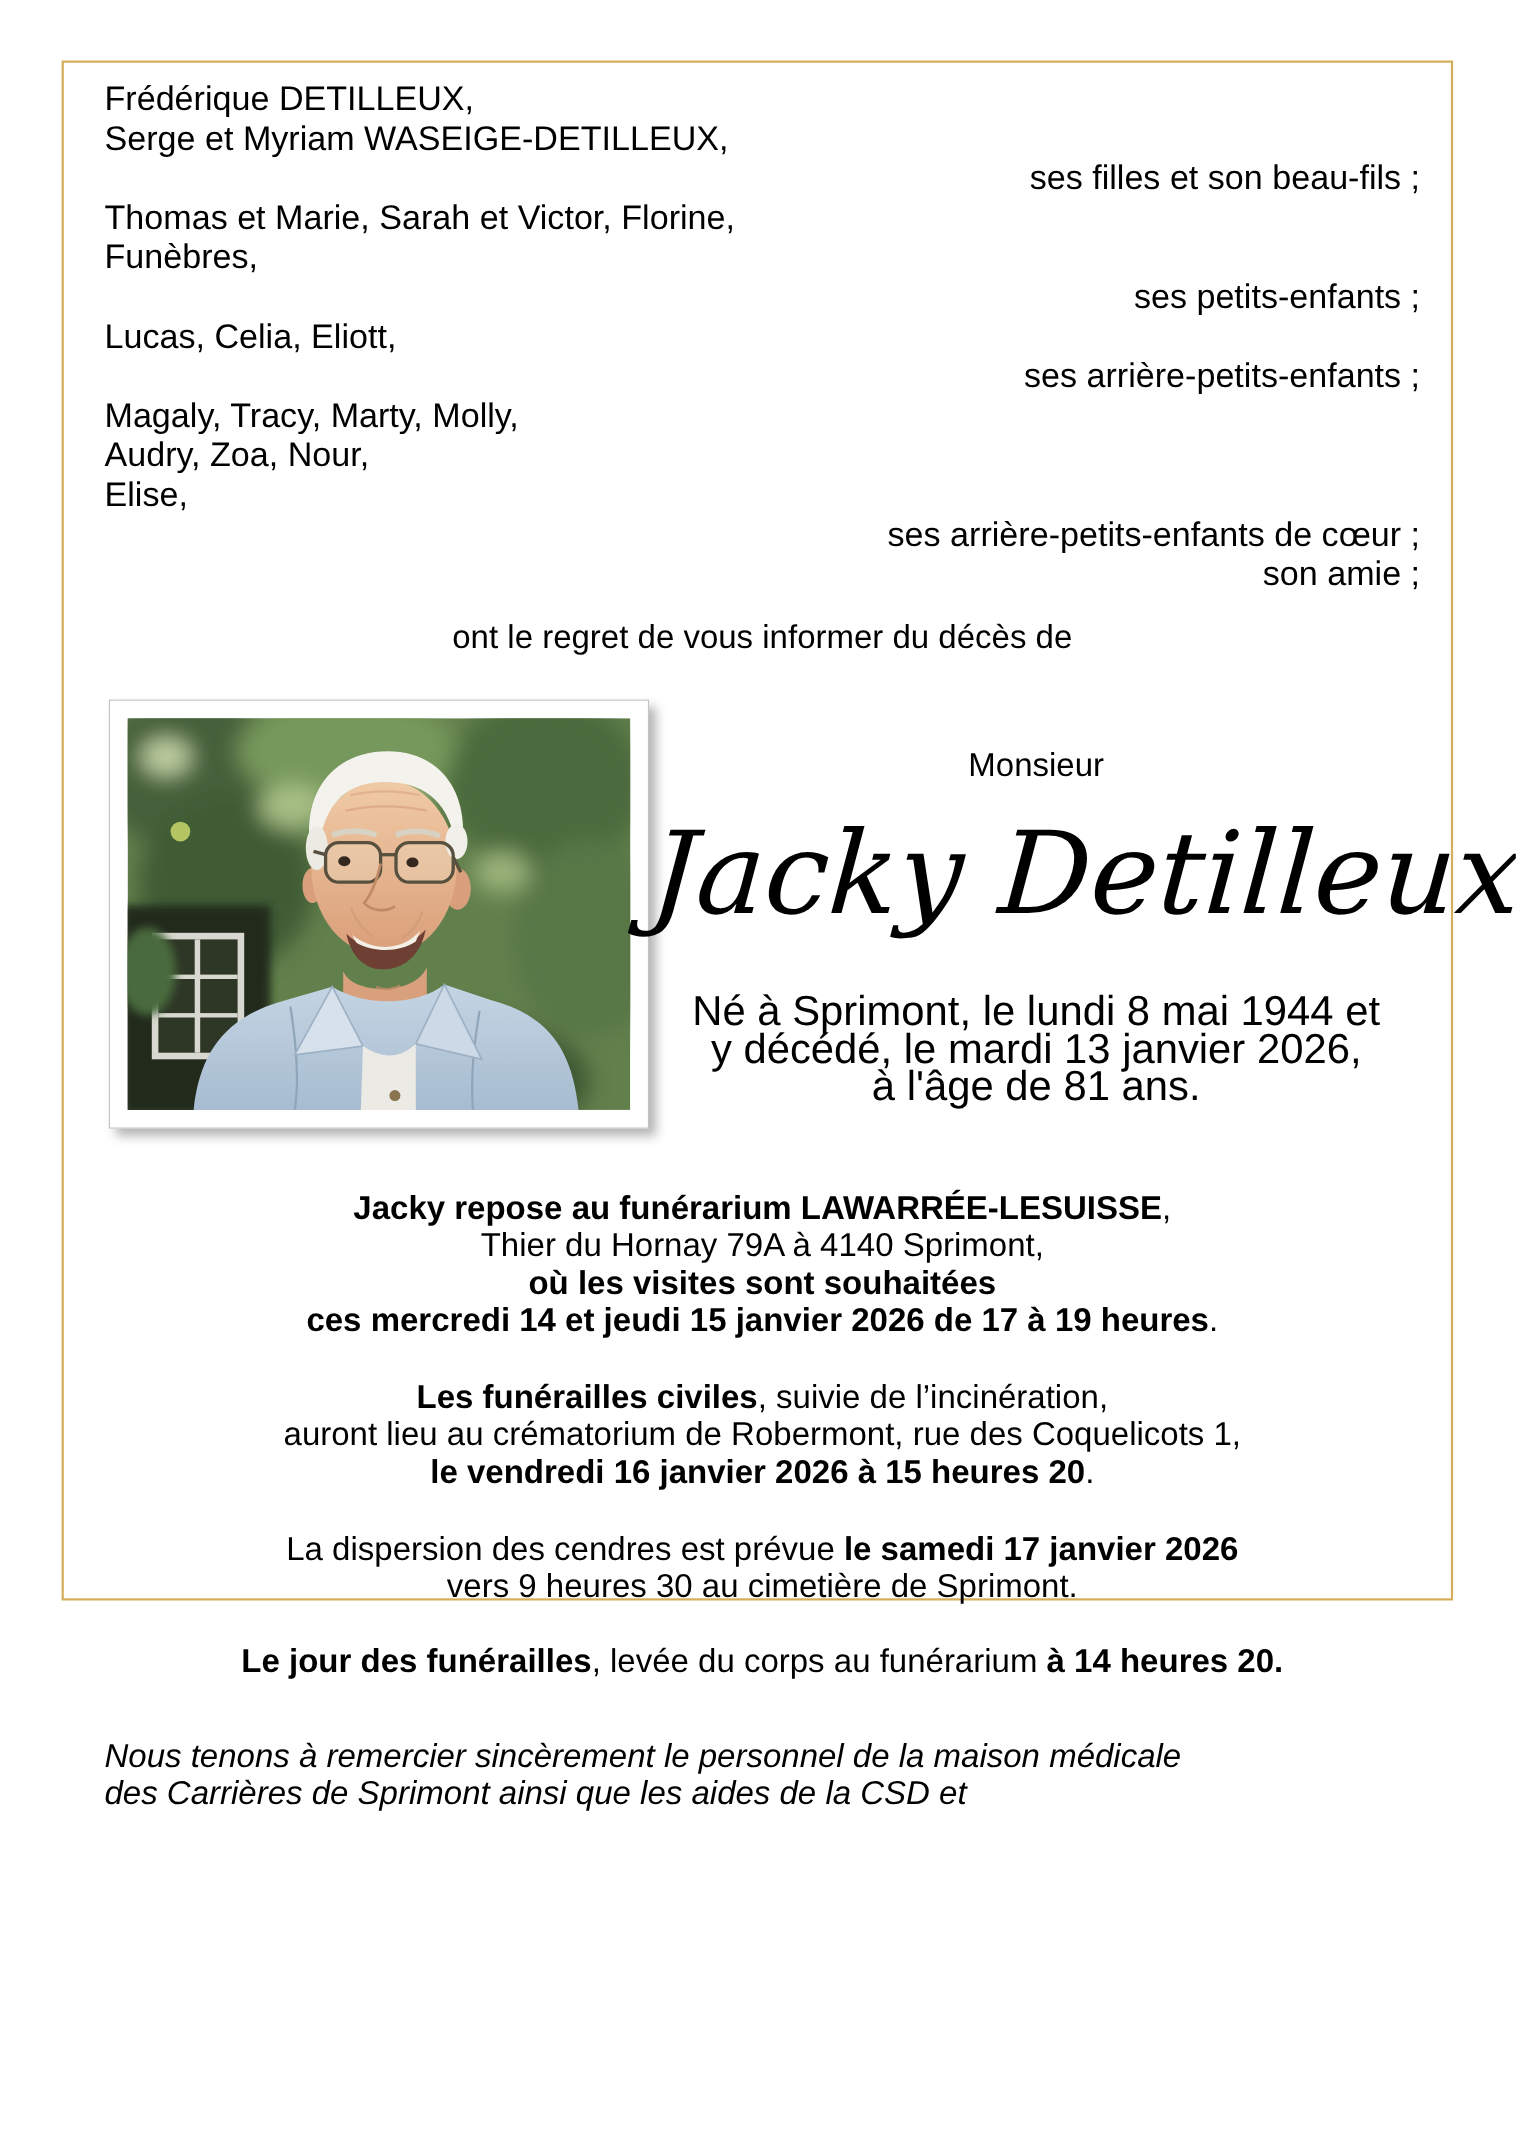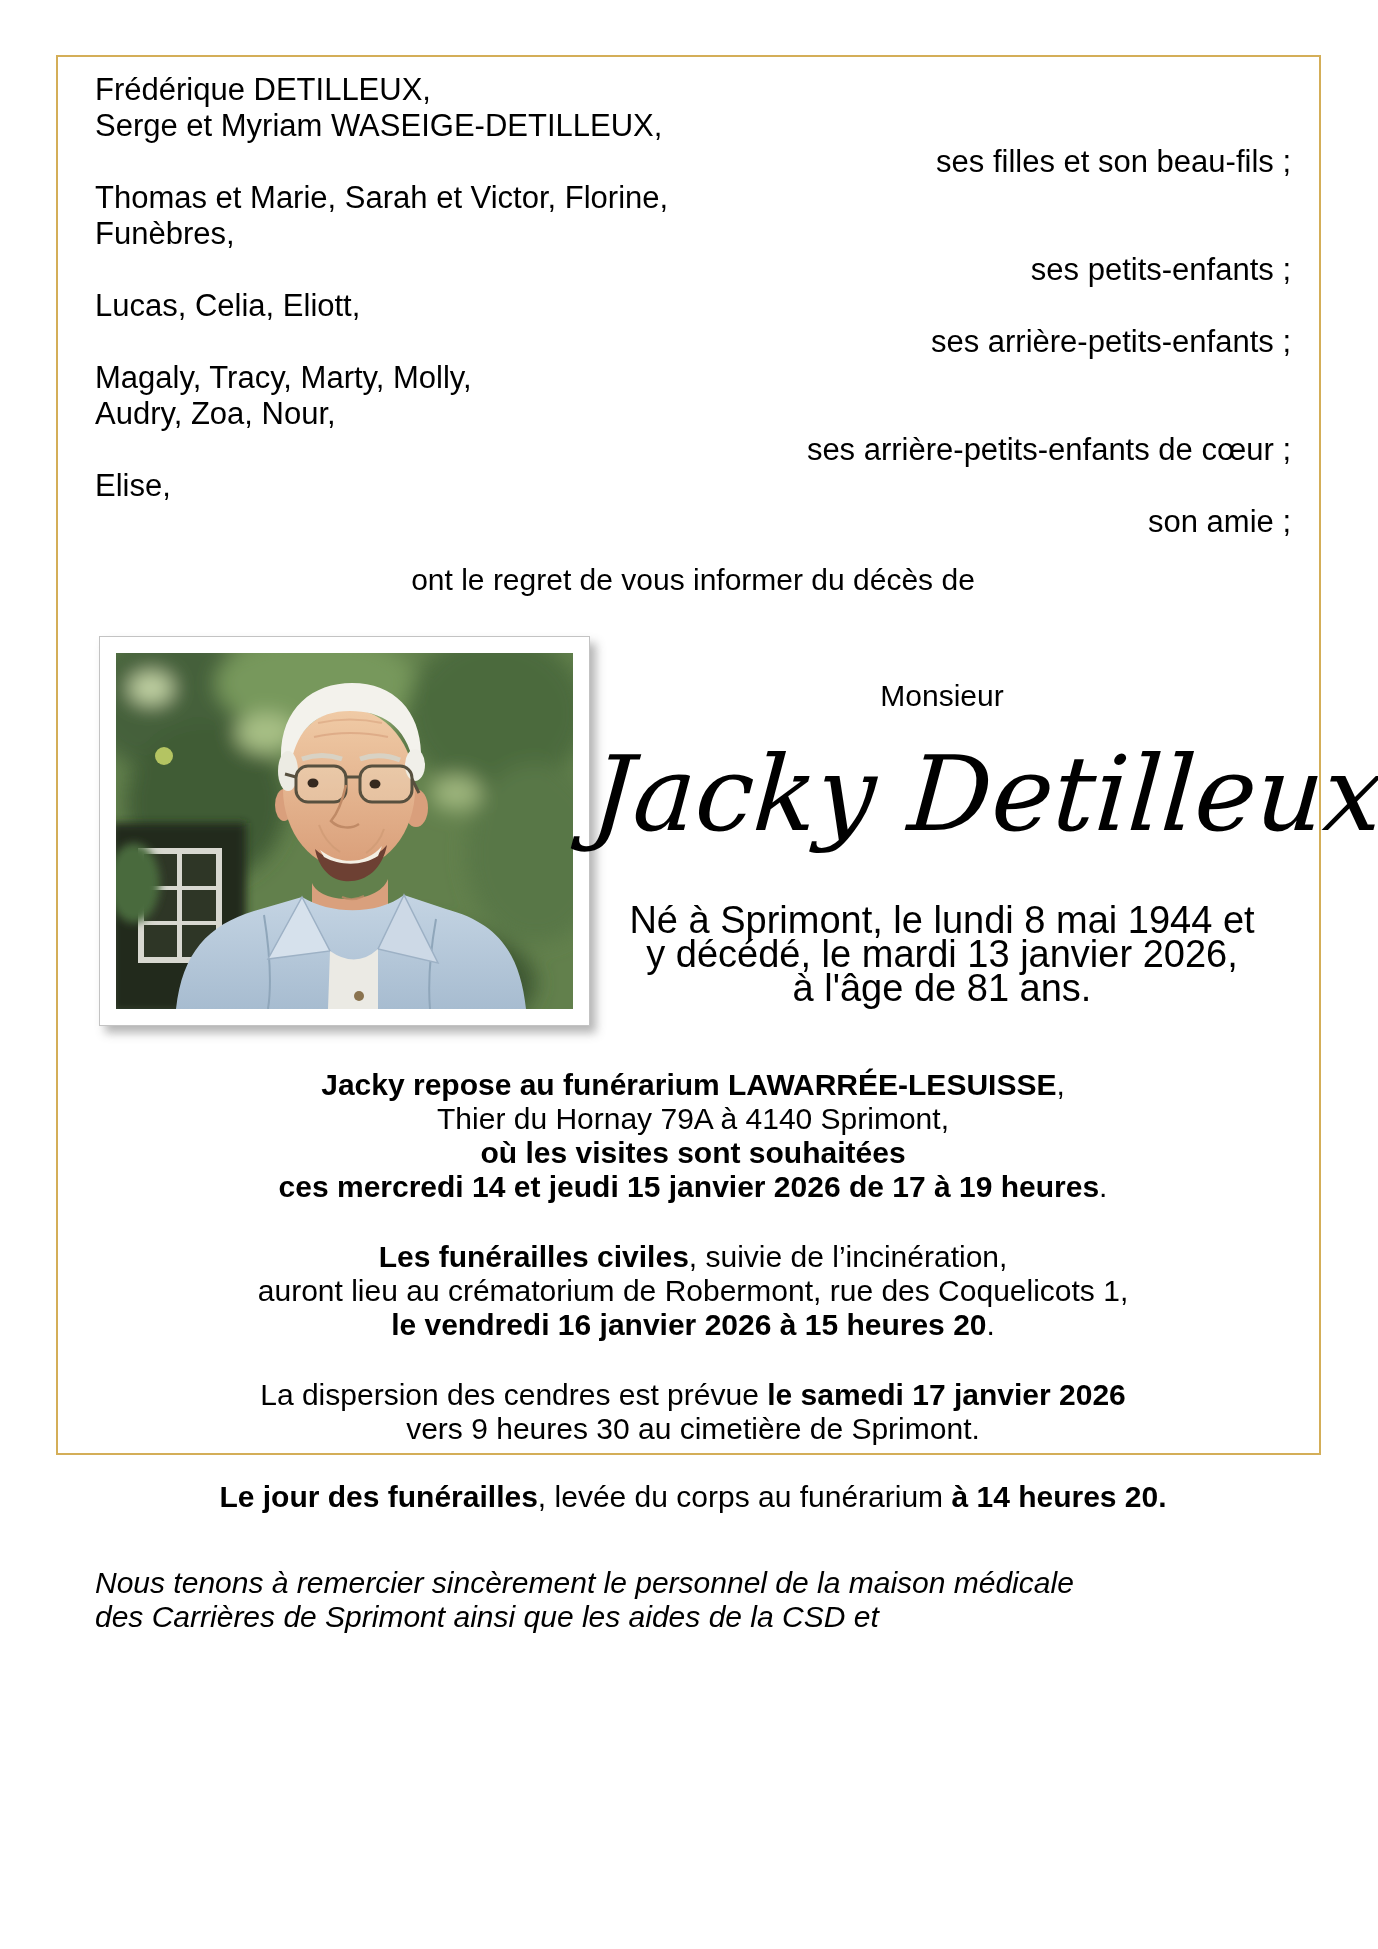--- a/index.html
+++ b/index.html
@@ -29,21 +29,21 @@
   .monsieur{padding-top:43px;font-size:30px;line-height:34px;}
   .script-name{
     font-family:"DejaVu Serif","Liberation Serif",serif;font-style:italic;
     font-size:104px;line-height:122px;margin-top:20px;white-space:nowrap;
     transform:skewX(-4deg);
   }
   .dates{margin-top:48px;font-size:38px;line-height:34px;}
   
   .block{text-align:center;font-size:30px;line-height:34px;}
   .b{font-weight:bold;}
-  .blk-repose{margin-top:42px;}
+  .blk-repose{margin-top:56px;}
   .blk-ceremony{margin-top:36px;}
   .blk-dispersion{margin-top:36px;}
   .blk-levee{margin-top:34px;}
   .thanks{margin-top:52px;text-align:left;font-style:italic;font-size:30px;line-height:34px;}
   .footer{margin-top:72px;text-align:center;font-size:30px;line-height:34px;}
 </style>
 </head>
 <body>
 
 <div class="sheet">
@@ -56,23 +56,23 @@
     <div class="n-line">Thomas et Marie, Sarah et Victor, Florine,</div>
     <div class="n-line">Funèbres,</div>
     <div class="n-line lab">ses petits-enfants ;</div>
 
     <div class="n-line">Lucas, Celia, Eliott,</div>
     <div class="n-line lab">ses arrière-petits-enfants ;</div>
 
     <div class="n-line">Magaly, Tracy, Marty, Molly,</div>
 
     <div class="n-line">Audry, Zoa, Nour,</div>
+    <div class="n-line">Elise,</div>
+
     <div class="n-line lab">ses arrière-petits-enfants de cœur ;</div>
-
-    <div class="n-line">Elise,</div>
     <div class="n-line lab">son amie ;</div>
   </section>
 
   <div class="intro">ont le regret de vous informer du décès de</div>
 
   <div class="photo-row">
     <div class="frame">
       <svg class="photo" viewBox="0 0 457 356" xmlns="http://www.w3.org/2000/svg">
         <defs>
           <filter id="blur10" x="-40%" y="-40%" width="180%" height="180%">

